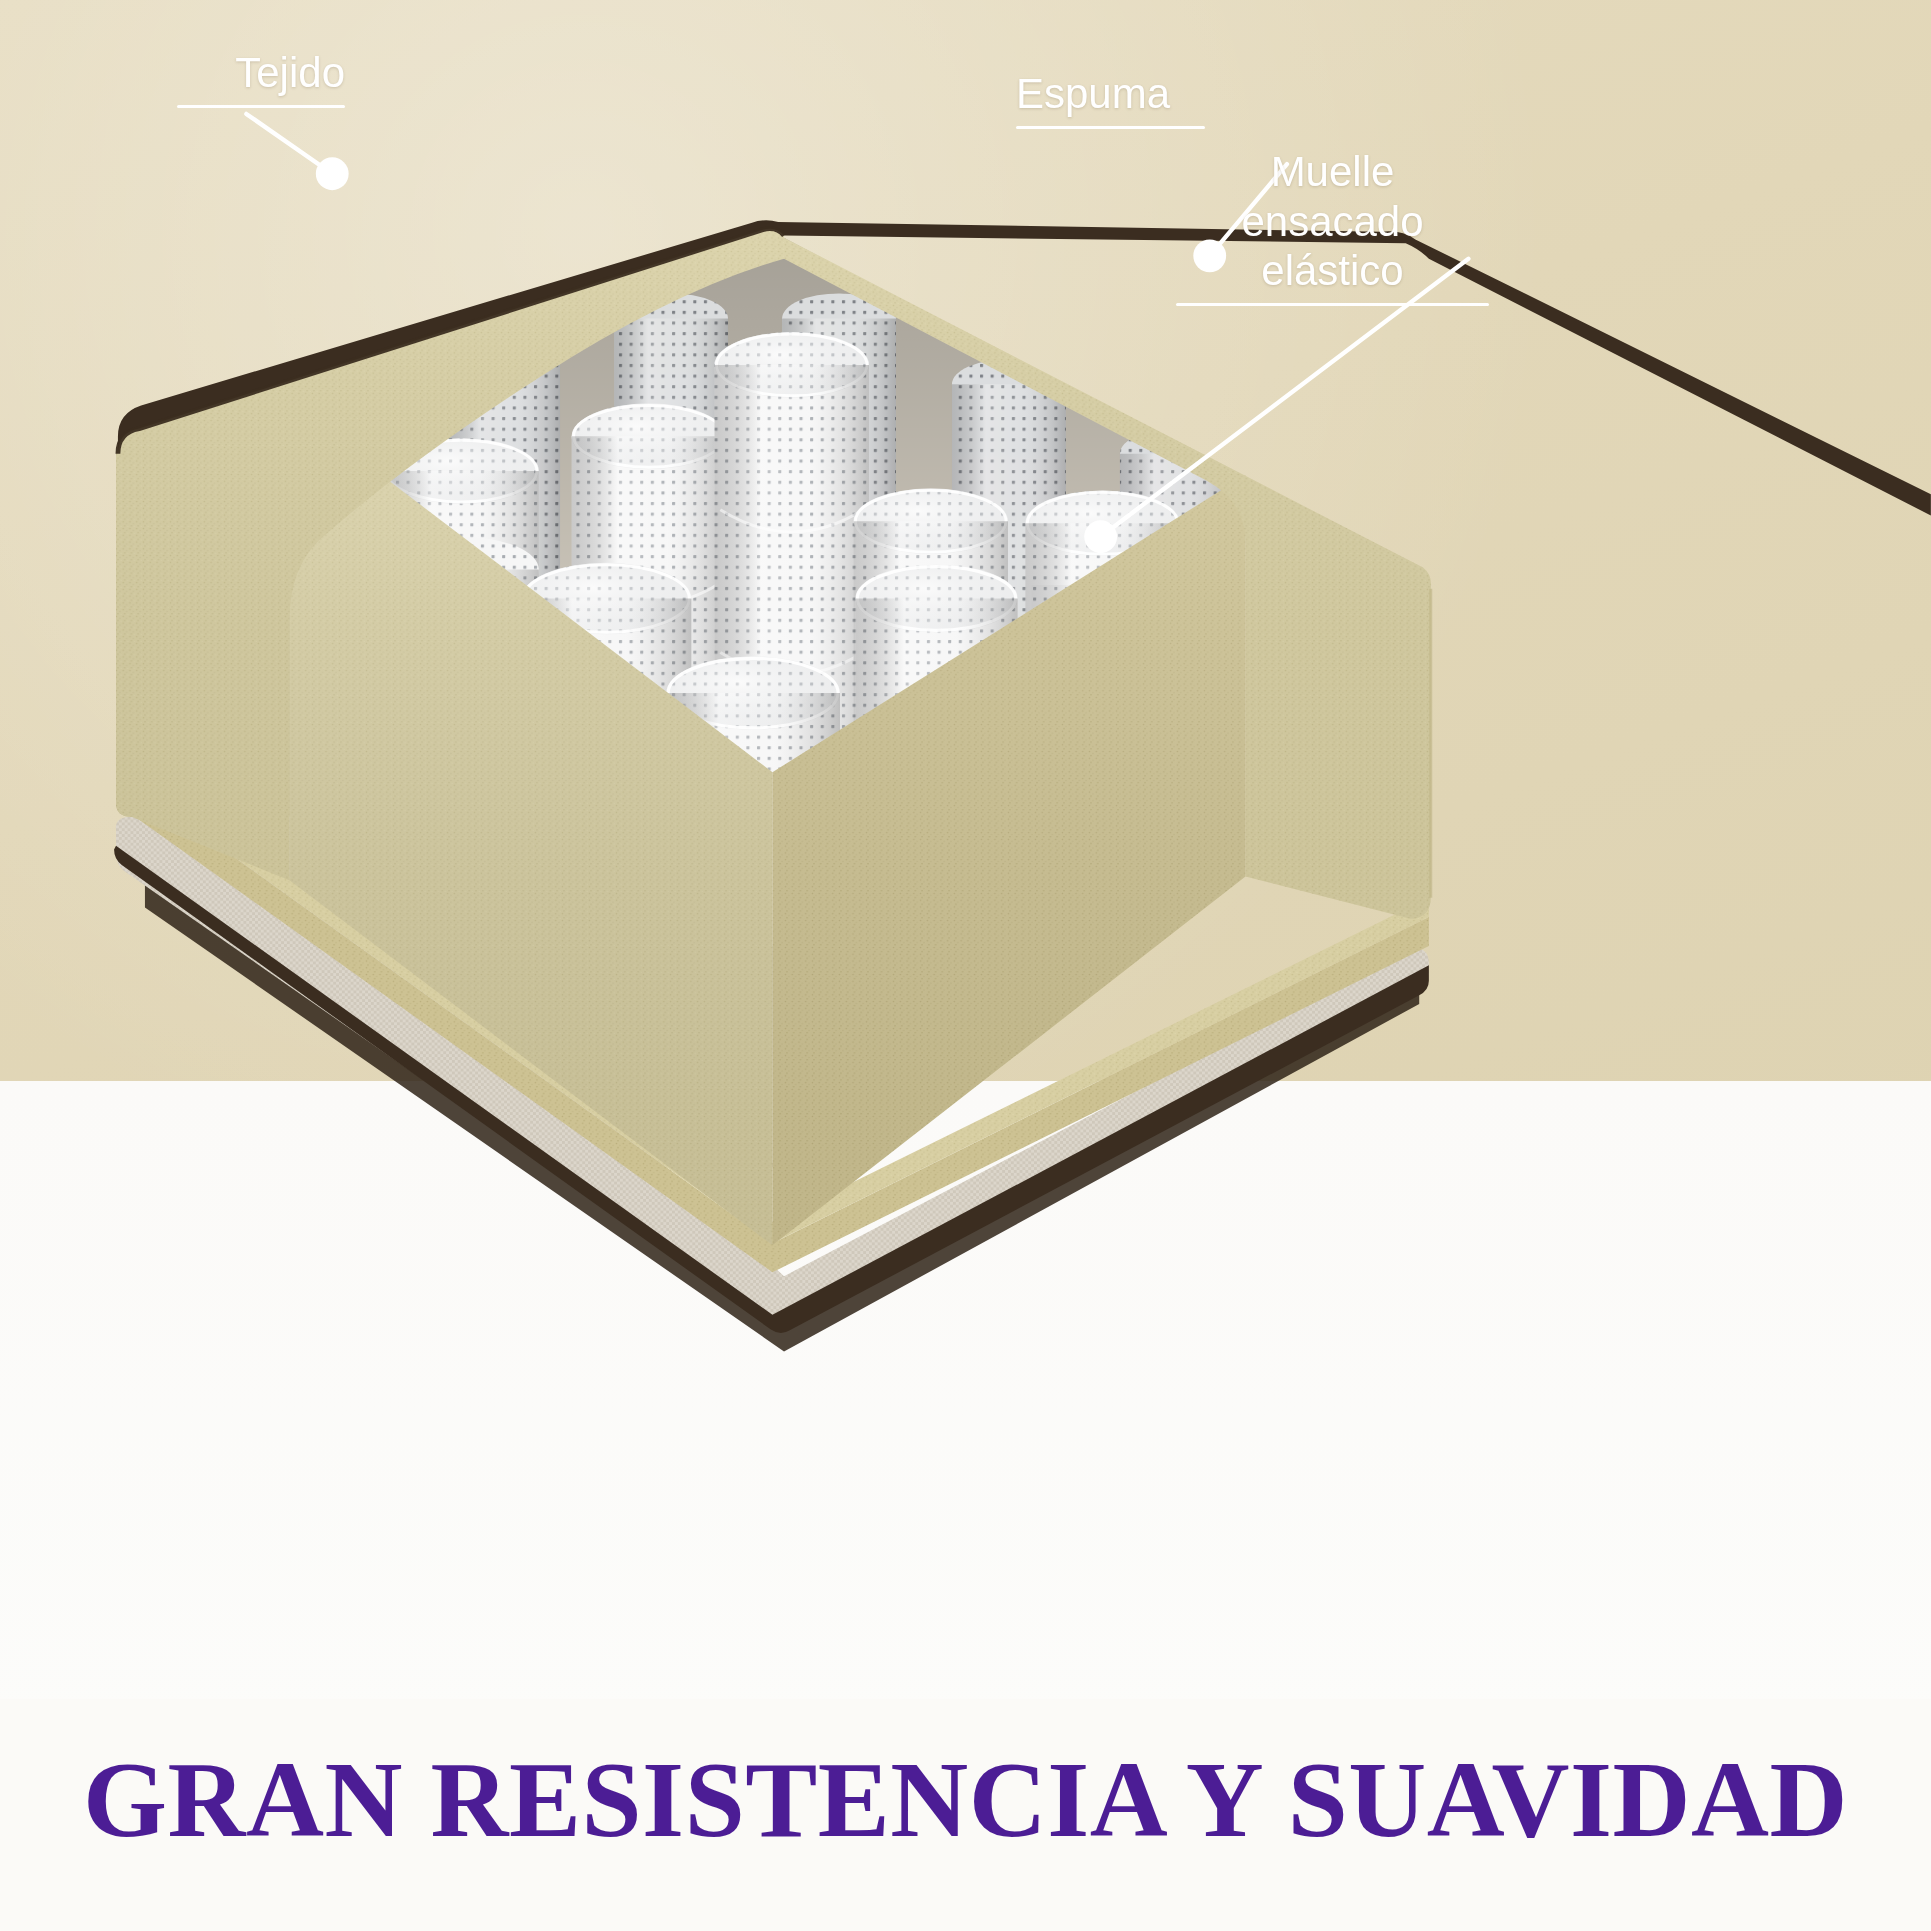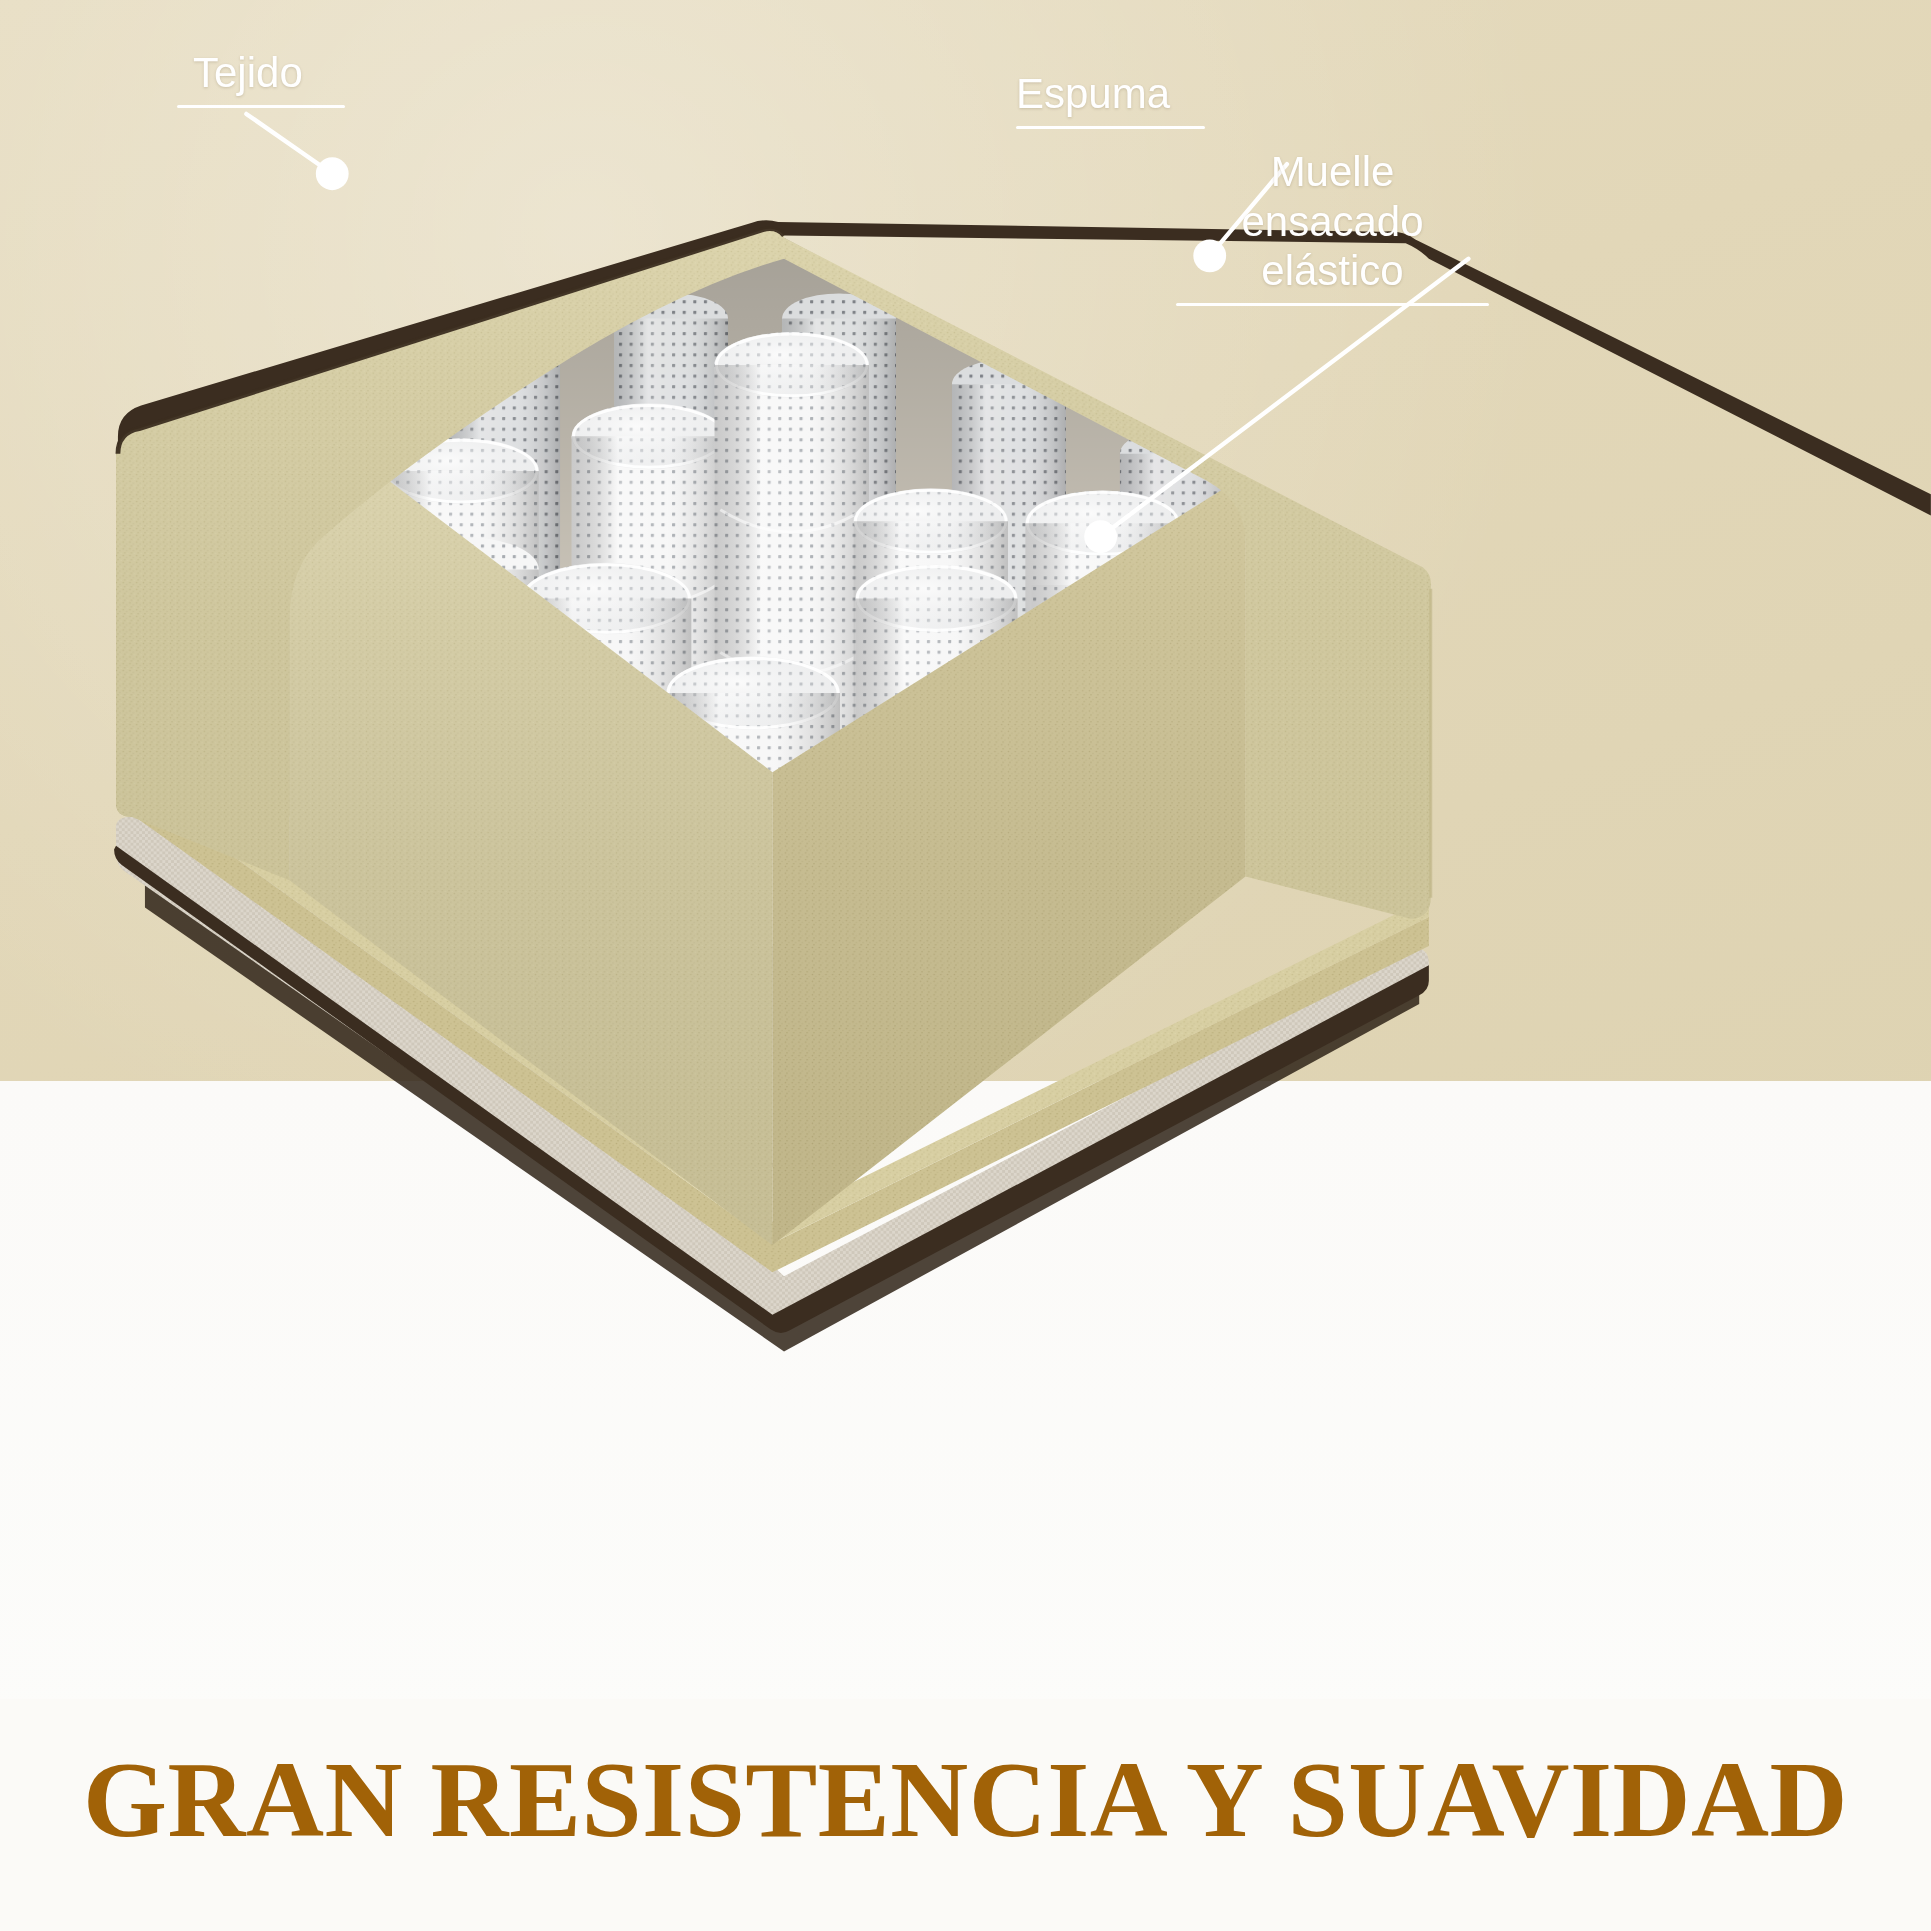--- a/index.html
+++ b/index.html
@@ -30,37 +30,37 @@
   
   .callout{position:absolute;color:#fff;}
   .callout .ctext{
     font-size:42px;line-height:1.18;font-weight:400;color:#ffffff;
     text-shadow:0 1px 2.9px rgba(90,75,45,.22);
     white-space:pre-line;
   }
   .callout .rule{height:2.9px;background:#fff;border-radius:1.9px;margin-top:7.7px;}
 
   #co-tejido{left:177px;top:48px;}
-  #co-tejido .ctext{text-align:left;margin-left:16px;}
+  #co-tejido .ctext{text-align:right;}
   #co-tejido .rule{width:168px;}
 
   #co-espuma{left:1016px;top:69px;}
   #co-espuma .ctext{text-align:left;}
   #co-espuma .rule{width:189px;}
 
   #co-muelle{left:1176px;top:147px;width:313px;}
   #co-muelle .ctext{text-align:center;}
   #co-muelle .rule{width:313px;margin-left:auto;}
 
   
   .headline{
     position:absolute;left:0;top:1738px;width:1931px;text-align:center;
     font-family:"Liberation Serif", serif;
     font-weight:700;font-size:108px;letter-spacing:0.5px;
-    color:#a16207;
+    color:#4c1d95;
     white-space:nowrap;
   }
 </style>
 </head>
 <body>
 
 <div id="stage">
 
   <div class="scene">
     <div class="bg-top"></div>

